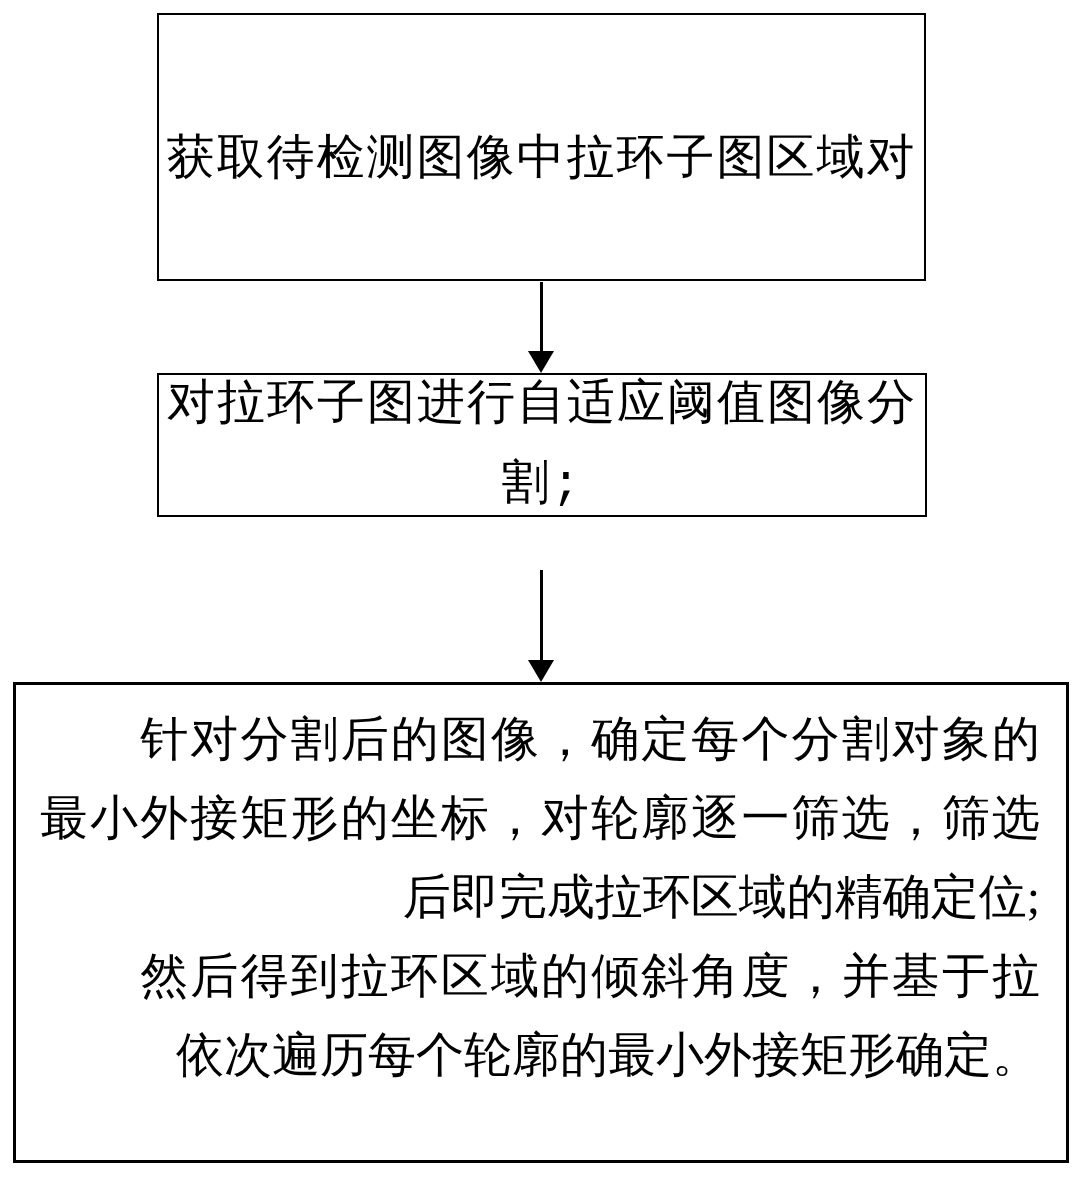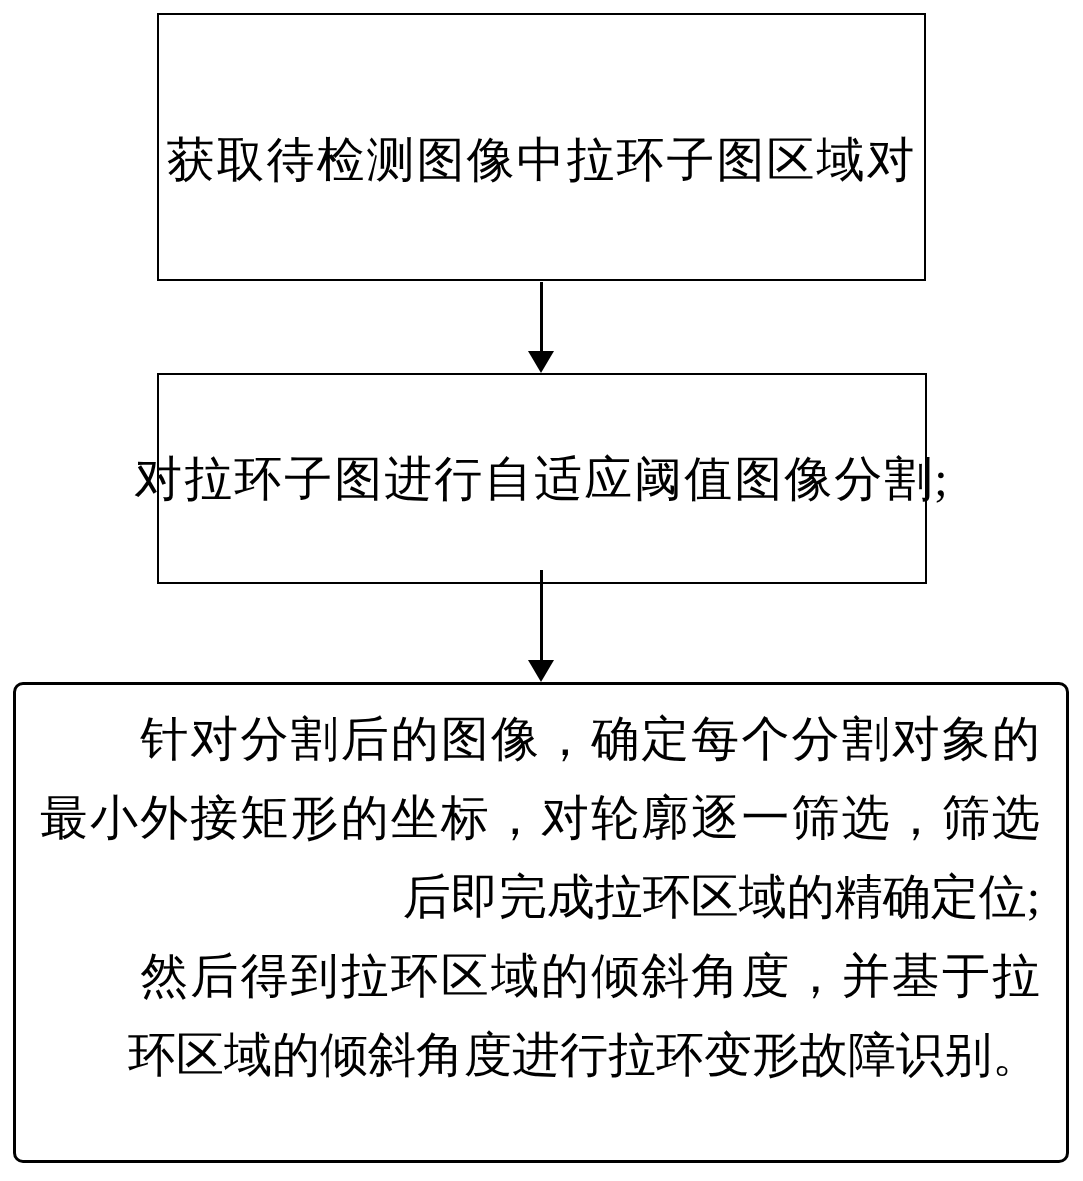--- a/index.html
+++ b/index.html
@@ -17,45 +17,45 @@
     overflow: hidden;
   }
   .flow-node {
     position: absolute;
     box-sizing: border-box;
     background: #ffffff;
     border: 2px solid #000000;
   }
   .node-centered {
     display: flex;
-    flex-direction: row;
+    flex-direction: column;
     justify-content: center;
     align-items: center;
     text-align: center;
+    font-family: Liberation Mono, monospace;
   }
   #node-step1 {
     left: 157px; top: 13px;
     width: 769px; height: 268px;
     font-size: 48px; line-height: 82px;
     letter-spacing: 2px;
     padding-top: 26px;
   }
   #node-step2 {
     left: 157px; top: 373px;
-    width: 770px; height: 211px;
+    width: 770px; height: 144px;
     font-size: 48px; line-height: 80px;
     letter-spacing: 2px;
   }
   #node-step3 {
     left: 13px; top: 682px;
     width: 1056px; height: 481px;
     border-width: 3px;
     font-size: 48px; line-height: 79px;
     padding: 14px 26px 0 24px;
-    border-radius: 10px;
   }
   .line {
     white-space: nowrap;
   }
   #node-step3 .line {
     text-align: right;
   }
   #node-step3 .line.fill {
     text-align: justify;
     text-align-last: justify;
@@ -107,16 +107,16 @@
   <div id="connector-2" class="connector">
     <div class="shaft"></div>
     <div class="head"></div>
   </div>
 
   <div id="node-step3" class="flow-node">
       <div class="line fill">　　针对分割后的图像，确定每个分割对象的</div>
       <div class="line fill">最小外接矩形的坐标，对轮廓逐一筛选，筛选</div>
       <div class="line">后即完成拉环区域的精确定位;</div>
       <div class="line fill">　　然后得到拉环区域的倾斜角度，并基于拉</div>
-      <div class="line">环区域的倾斜角度进行拉环变形故障识别。</div>
+      <div class="line">依次遍历每个轮廓的最小外接矩形确定。</div>
     </div>
 
 </div>
 
 </body></html>

